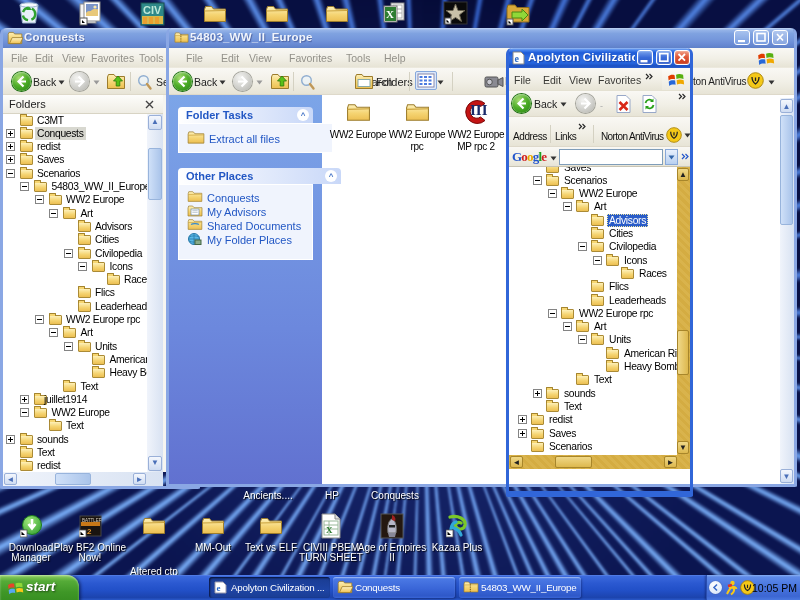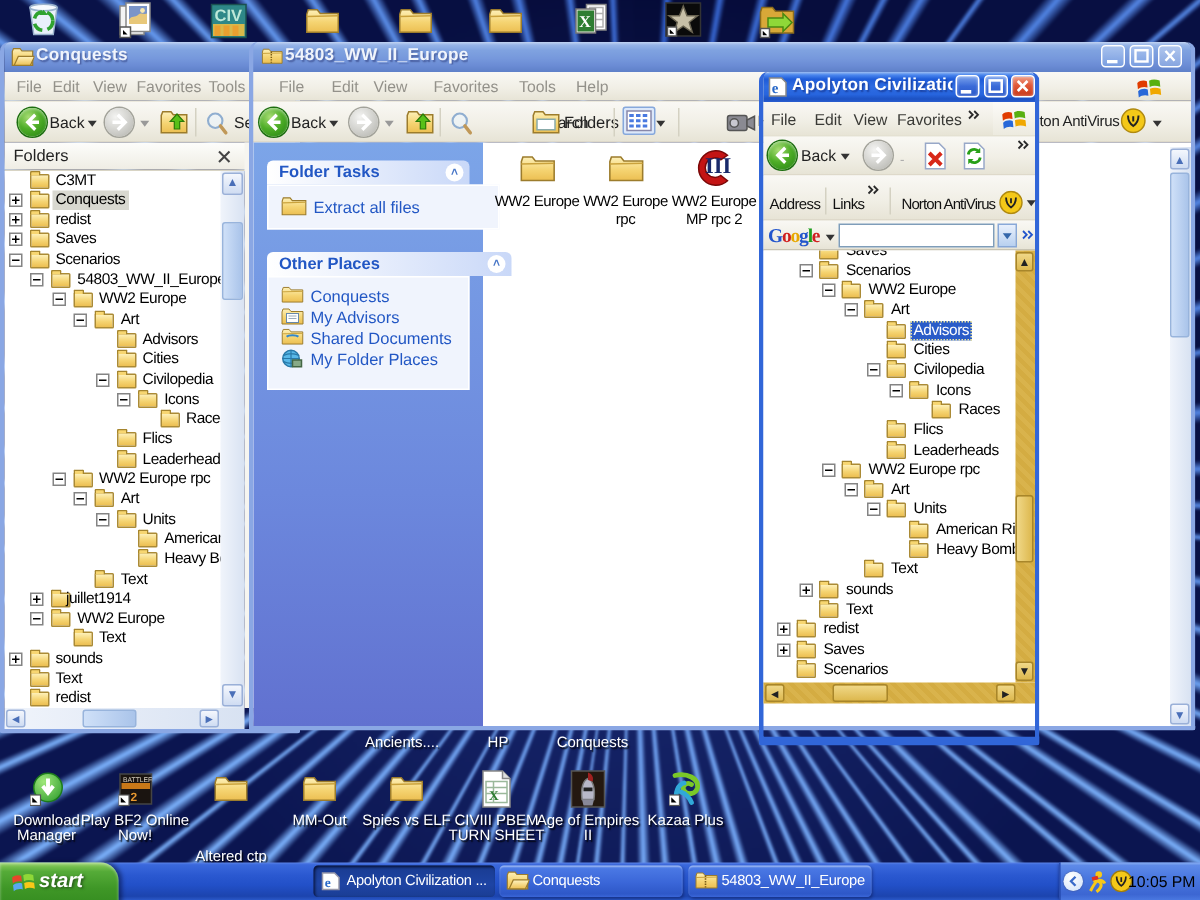--- a/index.html
+++ b/index.html
@@ -144,21 +144,21 @@
     <div class="dlab" style="left:109px;top:567px;width:90px;">Altered ctp<br>files</div>
     <svg class="ab" style="left:201px;top:516px" width="24" height="20" viewBox="0 0 24 20">
       <path d="M1.5 5.5 L1.5 17.5 L22.5 17.5 L22.5 5 L10.5 5 L8.5 2.5 L2.5 2.5 Z" fill="url(#gf)" stroke="#9c7c2c" stroke-width="1"></path>
       <path d="M1.5 7 L22.5 6.5" stroke="#caa23c" stroke-width="1"></path>
     </svg>
     <div class="dlab" style="left:168px;top:543px;width:90px;">MM-Out</div>
     <svg class="ab" style="left:259px;top:516px" width="24" height="20" viewBox="0 0 24 20">
       <path d="M1.5 5.5 L1.5 17.5 L22.5 17.5 L22.5 5 L10.5 5 L8.5 2.5 L2.5 2.5 Z" fill="url(#gf)" stroke="#9c7c2c" stroke-width="1"></path>
       <path d="M1.5 7 L22.5 6.5" stroke="#caa23c" stroke-width="1"></path>
     </svg>
-    <div class="dlab" style="left:226px;top:543px;width:90px;">Spies vs ELF</div>
+    <div class="dlab" style="left:226px;top:543px;width:90px;">Text vs ELF</div>
     <svg class="ab" style="left:320px;top:513px" width="22" height="26" viewBox="0 0 22 26">
 <path d="M2 1 L15 1 L20 6 L20 25 L2 25 Z" fill="#fff" stroke="#888"></path>
 <path d="M15 1 L15 6 L20 6" fill="#e0e0e0" stroke="#888"></path>
 <rect x="4" y="8" width="14" height="14" fill="none" stroke="#9ab89a"></rect>
 <line x1="4" y1="12" x2="18" y2="12" stroke="#9ab89a"></line>
       <line x1="4" y1="16" x2="18" y2="16" stroke="#9ab89a"></line>
 <line x1="9" y1="8" x2="9" y2="22" stroke="#9ab89a"></line>
 <text x="6" y="20" font-size="9" font-weight="bold" fill="#2e7d32" font-family="Liberation Serif">X</text>
     </svg>
     <div class="dlab" style="left:286px;top:543px;width:90px;">CIVIII PBEM<br>TURN SHEET</div>

